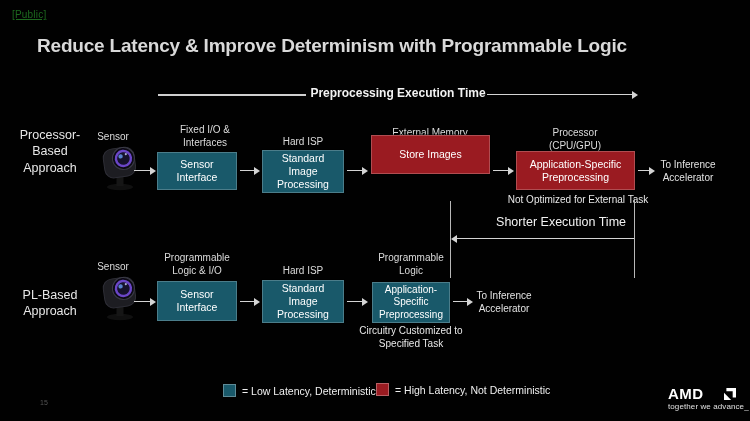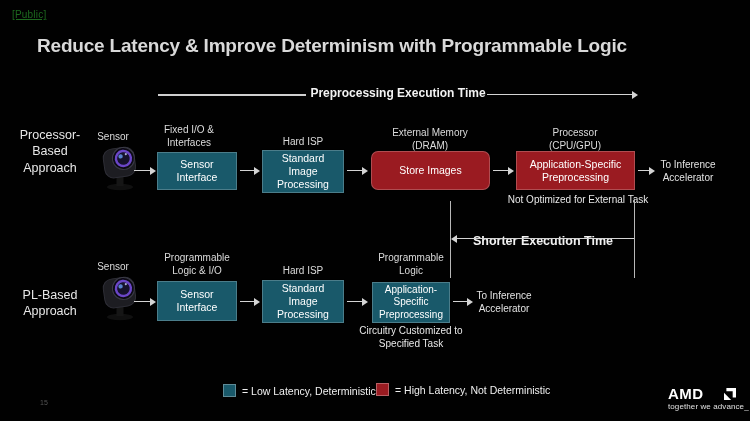--- a/index.html
+++ b/index.html
@@ -30,21 +30,21 @@
   }
   .teal{background:#19596a;}
   .red{background:#9a1b21;}
   .toplbl{font-size:10px;line-height:1.25;color:#dcdcdc;text-align:center;white-space:pre-line;}
   .notelbl{font-size:10px;line-height:1.25;color:#e8e8e8;text-align:center;white-space:pre-line;}
   .rowlbl{font-size:12.5px;line-height:1.3;color:#e8e8e8;text-align:center;white-space:pre-line;}
   .outlbl{font-size:10px;line-height:1.3;color:#e3e3e3;text-align:center;white-space:pre-line;}
   .senslbl{font-size:10px;color:#dcdcdc;text-align:center;}
 
   .vline{width:1px;background:#b8b8b8;}
-  #shorter-label{left:460px;top:234px;width:166px;font-size:12.5px;font-weight:700;color:#f2f2f2;text-align:center;}
+  #shorter-label{left:460px;top:215px;width:166px;font-size:12.5px;font-weight:400;color:#f2f2f2;text-align:right;}
 
   
   .swatch{width:13px;height:13px;border:1px solid rgba(255,255,255,.3);box-sizing:border-box;}
   .legtext{font-size:10.5px;color:#f0f0f0;}
 
   #slide-number{left:40px;top:399px;font-size:7px;color:#555;}
   #amd-row{left:668px;top:386px;display:flex;align-items:center;gap:20px;}
   #amd-word{font-size:15px;font-weight:bold;color:#fff;letter-spacing:.5px;line-height:1;}
   #tagline{left:668px;top:402px;font-size:8px;color:#e0e0e0;letter-spacing:.1px;}
 </style>
@@ -77,41 +77,41 @@
       <circle cx="24" cy="17" r="7.5" fill="#16122c" stroke="#6b46c8" stroke-width="2.4"></circle>
       <circle cx="21.5" cy="14.5" r="2.2" fill="#5f8fe0" opacity=".9"></circle>
       <circle cx="27" cy="13" r="1.1" fill="#cfd6ff" opacity=".8"></circle>
     </g>
   </svg>
   <div class="abs arrow" style="left:134px;top:166px;width:22px;">
       <i class="shaft"></i>
       <i class="head-r"></i>
     </div>
 
-  <div class="abs toplbl" style="left:144px;top:124px;width:90px;">Fixed I/O &amp;
+  <div class="abs toplbl" style="left:160px;top:124px;width:90px;">Fixed I/O &amp;
 Interfaces</div>
   <div class="abs stage teal" style="left:157px;top:152px;width:80px;height:38px;">Sensor
 Interface</div>
   <div class="abs arrow" style="left:240px;top:166px;width:20px;">
       <i class="shaft"></i>
       <i class="head-r"></i>
     </div>
 
   <div class="abs toplbl" style="left:262px;top:136px;width:82px;">Hard ISP</div>
   <div class="abs stage teal" style="left:262px;top:150px;width:82px;height:43px;">Standard
 Image
 Processing</div>
   <div class="abs arrow" style="left:347px;top:166px;width:21px;">
       <i class="shaft"></i>
       <i class="head-r"></i>
     </div>
 
   <div class="abs toplbl" style="left:380px;top:127px;width:100px;">External Memory
 (DRAM)</div>
-  <div class="abs stage red" style="left:371px;top:151px;width:119px;height:39px;border-radius:7px;">Store Images</div>
+  <div class="abs stage red" style="left:371px;top:135px;width:119px;height:39px;">Store Images</div>
   <div class="abs arrow" style="left:493px;top:166px;width:21px;">
       <i class="shaft"></i>
       <i class="head-r"></i>
     </div>
 
   <div class="abs toplbl" style="left:525px;top:127px;width:100px;">Processor
 (CPU/GPU)</div>
   <div class="abs stage red" style="left:516px;top:151px;width:119px;height:39px;">Application-Specific
 Preprocessing</div>
   <div class="abs notelbl" style="left:505px;top:194px;width:146px;">Not Optimized for External Task</div>

